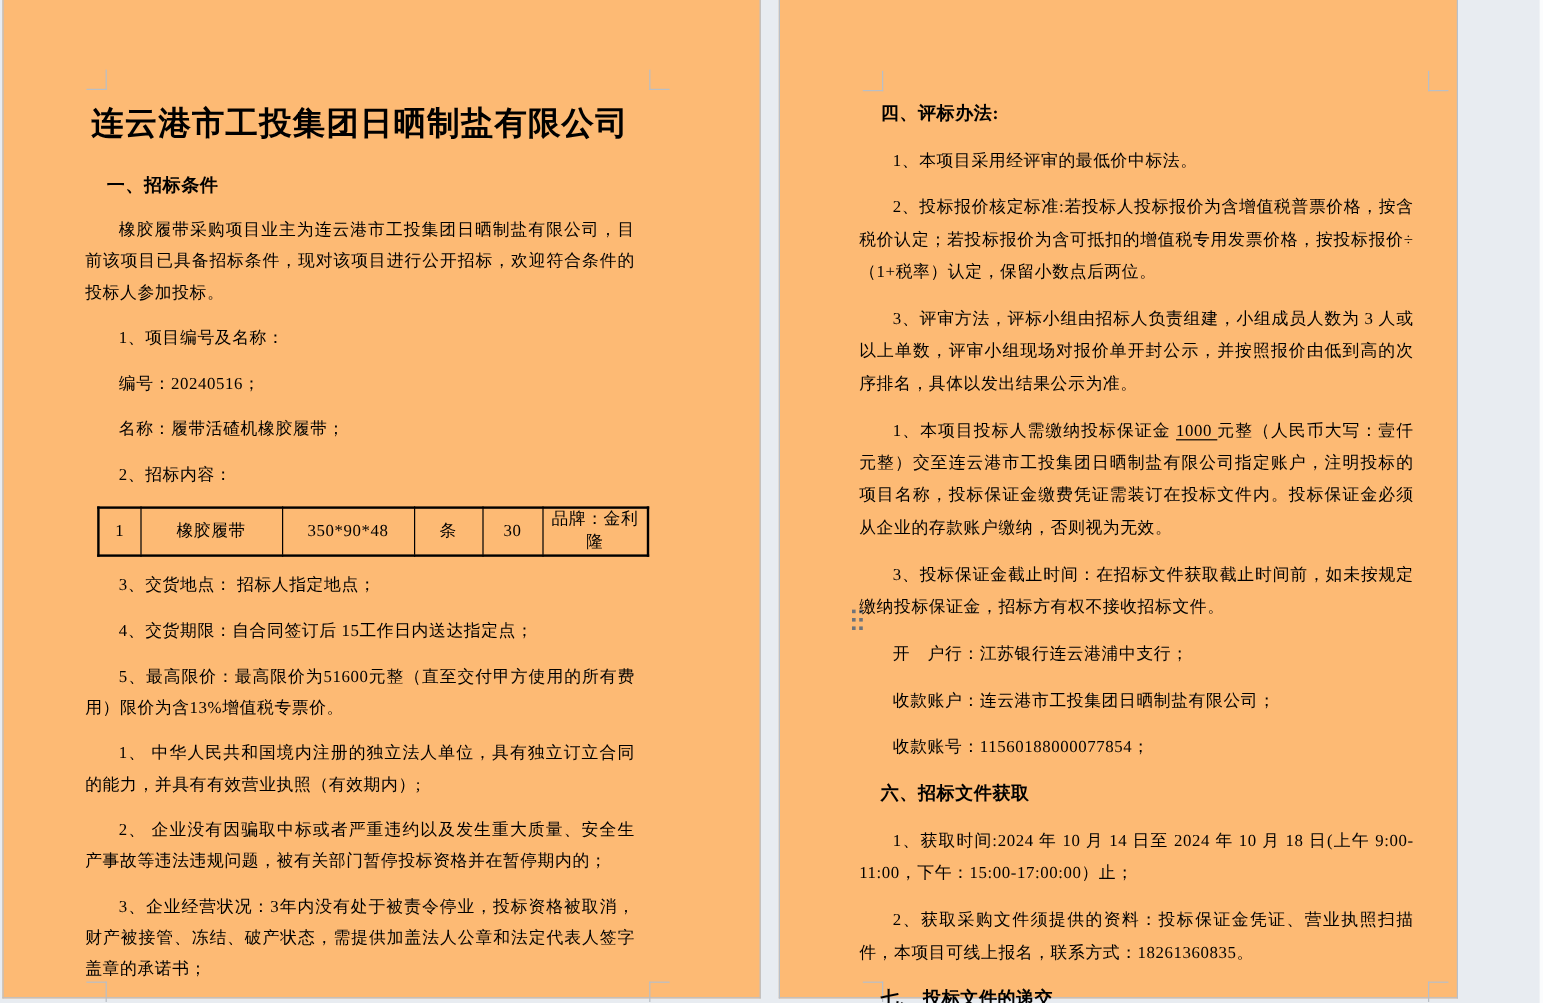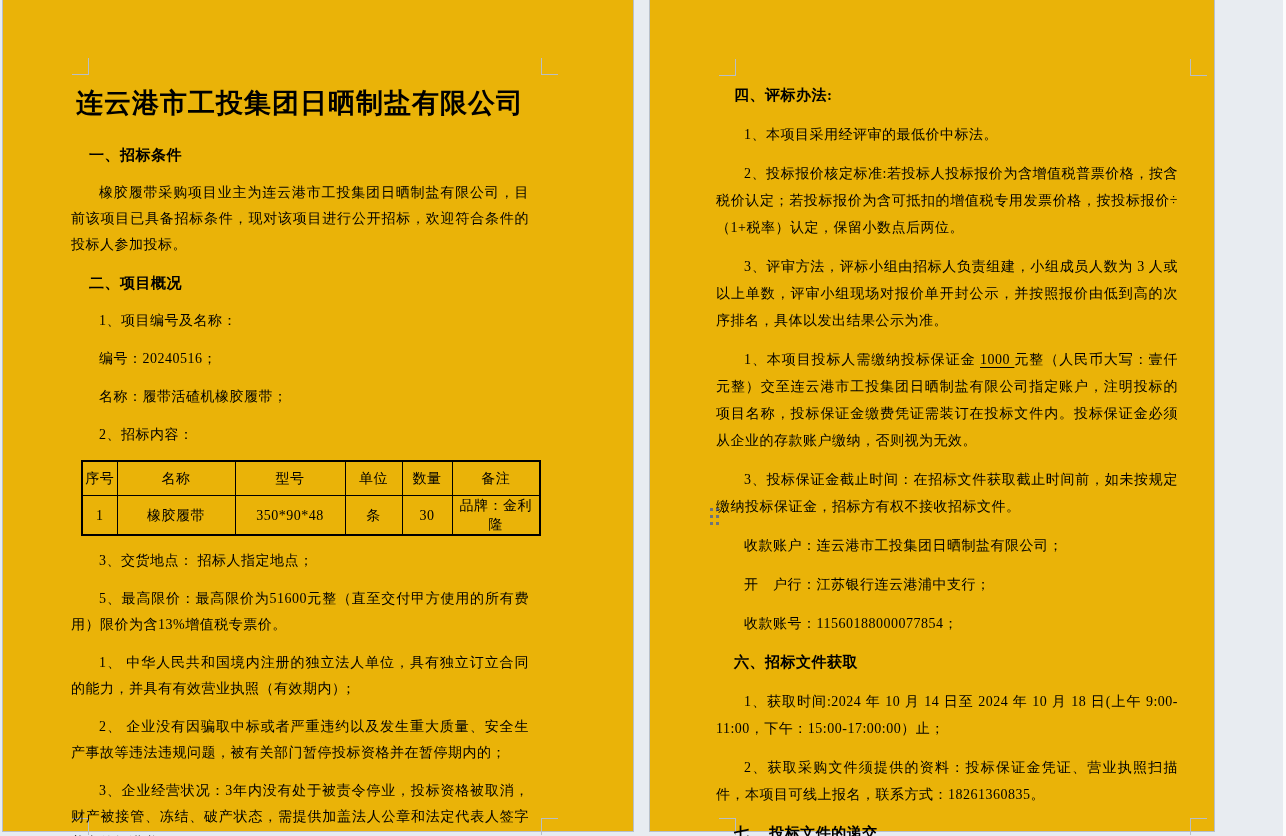--- a/index.html
+++ b/index.html
@@ -3,21 +3,21 @@
 <meta charset="utf-8">
 <style>
   html,body{margin:0;padding:0;}
   body{
     width:1286px;height:836px;position:relative;overflow:hidden;
     background:#e8ecf1;
     font-family:"Liberation Serif","DejaVu Serif",serif;
     color:#000;
   }
   .page{
-    position:absolute;top:0;height:832px;background:#eab308;
+    position:absolute;top:0;height:832px;background:#fdba74;
     border:1px solid #b8c0ca;border-top:none;box-sizing:border-box;
   }
   .page-1{left:2px;width:632px;}
   .page-2{left:649px;width:566px;}
   .right-strip{position:absolute;left:1283px;top:0;width:3px;height:836px;background:#fbfcfd;}
 
   
   .mark{position:absolute;width:17px;height:17px;box-sizing:border-box;}
   .mark.tl{border-right:1px solid #b9bfc6;border-bottom:1px solid #b9bfc6;}
   .mark.tr{border-left:1px solid #b9bfc6;border-bottom:1px solid #b9bfc6;}
@@ -70,56 +70,48 @@
   <div class="mark tr p1-tr"></div>
   <div class="mark bl p1-bl"></div>
   <div class="mark br p1-br"></div>
 
   <div class="content">
     <div class="title t1">连云港市工投集团日晒制盐有限公司</div>
 
     <p class="hd">一、招标条件</p>
     <p class="p">橡胶履带采购项目业主为连云港市工投集团日晒制盐有限公司，目前该项目已具备招标条件，现对该项目进行公开招标，欢迎符合条件的投标人参加投标。</p>
 
-    <p class="hd">二、项目概况</p>
     <p class="p">1、项目编号及名称：</p>
     <p class="p">编号：20240516；</p>
     <p class="p">名称：履带活碴机橡胶履带；</p>
     <p class="p">2、招标内容：</p>
 
     <table class="bid">
       <colgroup>
         <col class="c0">
           <col class="c1">
           <col class="c2">
           <col class="c3">
           <col class="c4">
           <col class="c5">
       </colgroup>
       <tbody>
-          <tr>
-        <th>序号</th>
-        <th>名称</th>
-        <th>型号</th>
-        <th>单位</th>
-        <th>数量</th>
-        <th>备注</th>
-      </tr>
       <tr>
         <td>1</td>
         <td>橡胶履带</td>
         <td>350*90*48</td>
         <td>条</td>
         <td>30</td>
         <td>品牌：金利隆</td>
       </tr>
     </tbody>
       </table>
 
     <p class="p">3、交货地点： 招标人指定地点；</p>
+    <p class="p">4、交货期限：自合同签订后 15工作日内送达指定点；</p>
     <p class="p">5、最高限价：最高限价为51600元整（直至交付甲方使用的所有费用）限价为含13%增值税专票价。</p>
 
     <p class="p">1、 中华人民共和国境内注册的独立法人单位，具有独立订立合同的能力，并具有有效营业执照（有效期内）;</p>
     <p class="p">2、 企业没有因骗取中标或者严重违约以及发生重大质量、安全生产事故等违法违规问题，被有关部门暂停投标资格并在暂停期内的；</p>
     <p class="p">3、企业经营状况：3年内没有处于被责令停业，投标资格被取消，财产被接管、冻结、破产状态，需提供加盖法人公章和法定代表人签字盖章的承诺书；</p>
     <p class="p">4、本项目不接受联合体投标；</p>
 
   </div>
 </div>
 
@@ -139,22 +131,22 @@
   </div>
 
   <div class="content">
     <p class="hd">四、评标办法:</p>
     <p class="p">1、本项目采用经评审的最低价中标法。</p>
     <p class="p">2、投标报价核定标准:若投标人投标报价为含增值税普票价格，按含税价认定；若投标报价为含可抵扣的增值税专用发票价格，按投标报价÷（1+税率）认定，保留小数点后两位。</p>
     <p class="p">3、评审方法，评标小组由招标人负责组建，小组成员人数为 3 人或以上单数，评审小组现场对报价单开封公示，并按照报价由低到高的次序排名，具体以发出结果公示为准。</p>
 
     <p class="p"><span>1、本项目投标人需缴纳投标保证金 </span><span class="u">1000 </span><span>元整（人民币大写：壹仟元整）交至连云港市工投集团日晒制盐有限公司指定账户，注明投标的项目名称，投标保证金缴费凭证需装订在投标文件内。投标保证金必须从企业的存款账户缴纳，否则视为无效。</span></p>
     <p class="p">3、投标保证金截止时间：在招标文件获取截止时间前，如未按规定缴纳投标保证金，招标方有权不接收招标文件。</p>
+    <p class="p">开　户行：江苏银行连云港浦中支行；</p>
     <p class="p">收款账户：连云港市工投集团日晒制盐有限公司；</p>
-    <p class="p">开　户行：江苏银行连云港浦中支行；</p>
     <p class="p">收款账号：11560188000077854；</p>
 
     <p class="hd gap">六、招标文件获取</p>
     <p class="p">1、获取时间:2024 年 10 月 14 日至 2024 年 10 月 18 日(上午 9:00-11:00，下午：15:00-17:00:00）止；</p>
     <p class="p">2、获取采购文件须提供的资料：投标保证金凭证、营业执照扫描件，本项目可线上报名，联系方式：18261360835。</p>
 
     <p class="hd gap">七、 投标文件的递交</p>
     <p class="p"><span>1、递交投标文件截止时间为</span><span class="u"> 2031 </span><span>年 </span><span class="u">10</span><span> 月 </span><span class="u">22</span><span>日 </span><span class="u">09</span><span>时 </span><span class="u">30</span><span>分，地点为</span><span class="u">连云</span></p>
   </div>
 </div>

